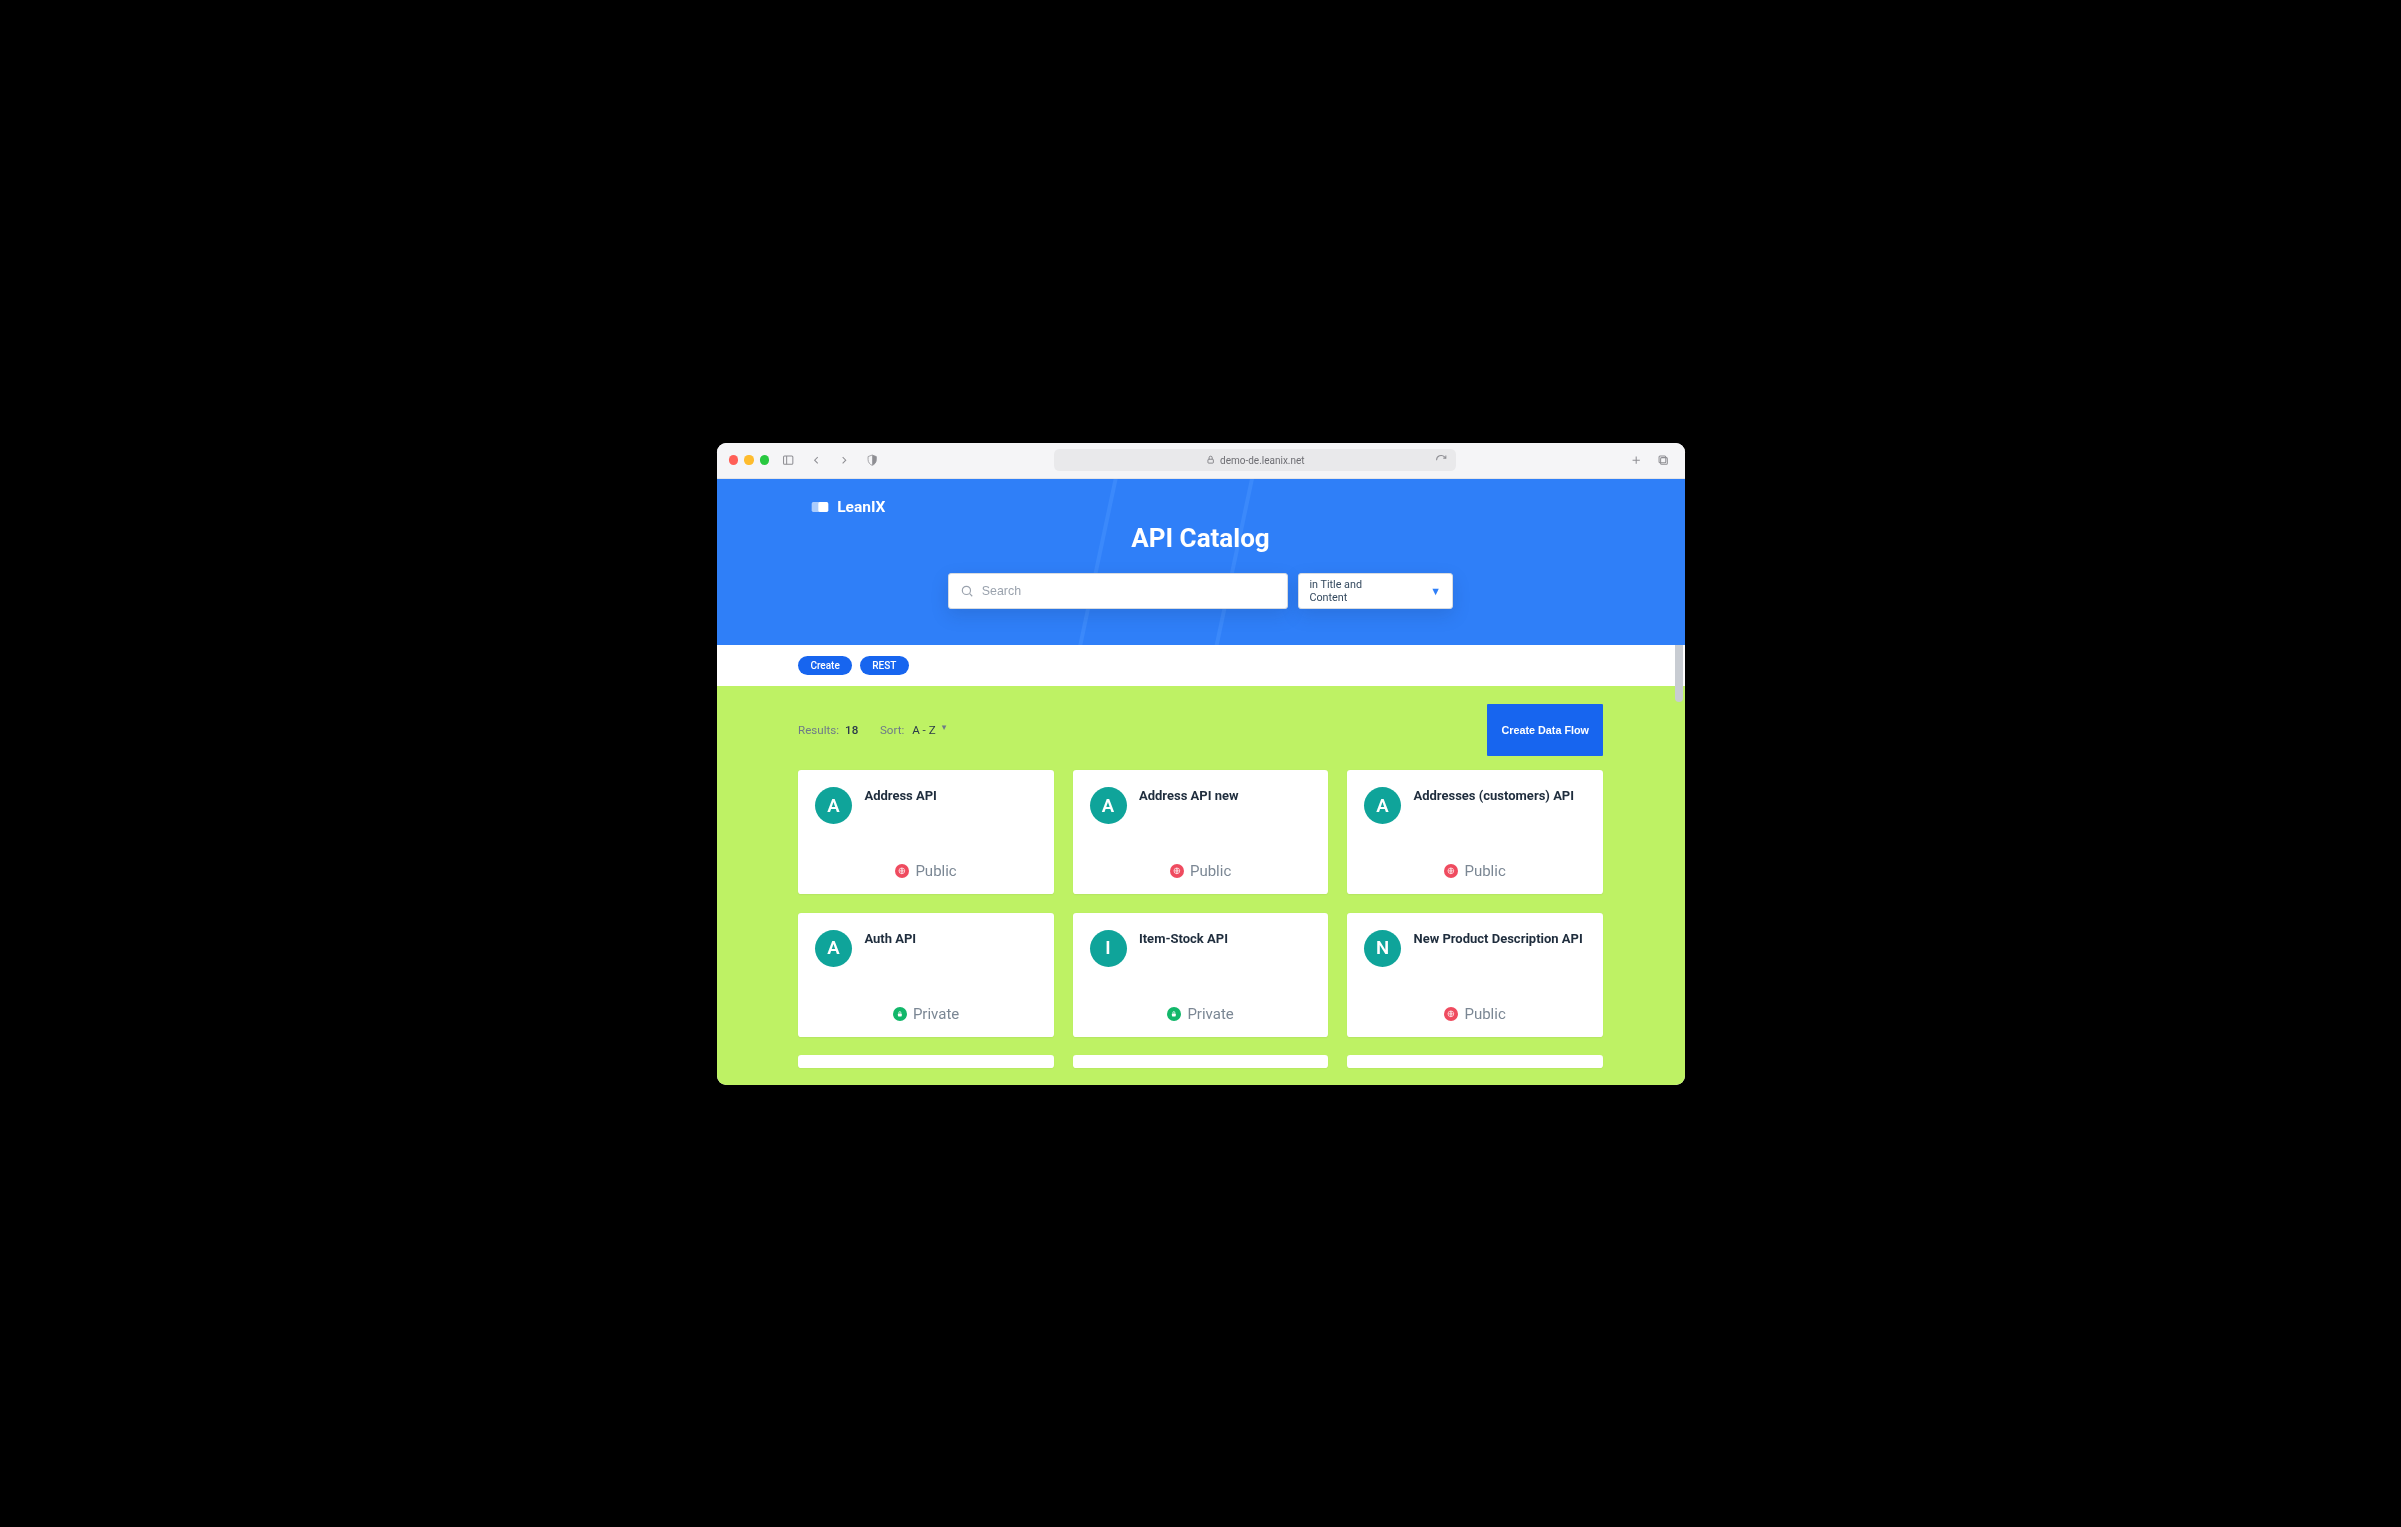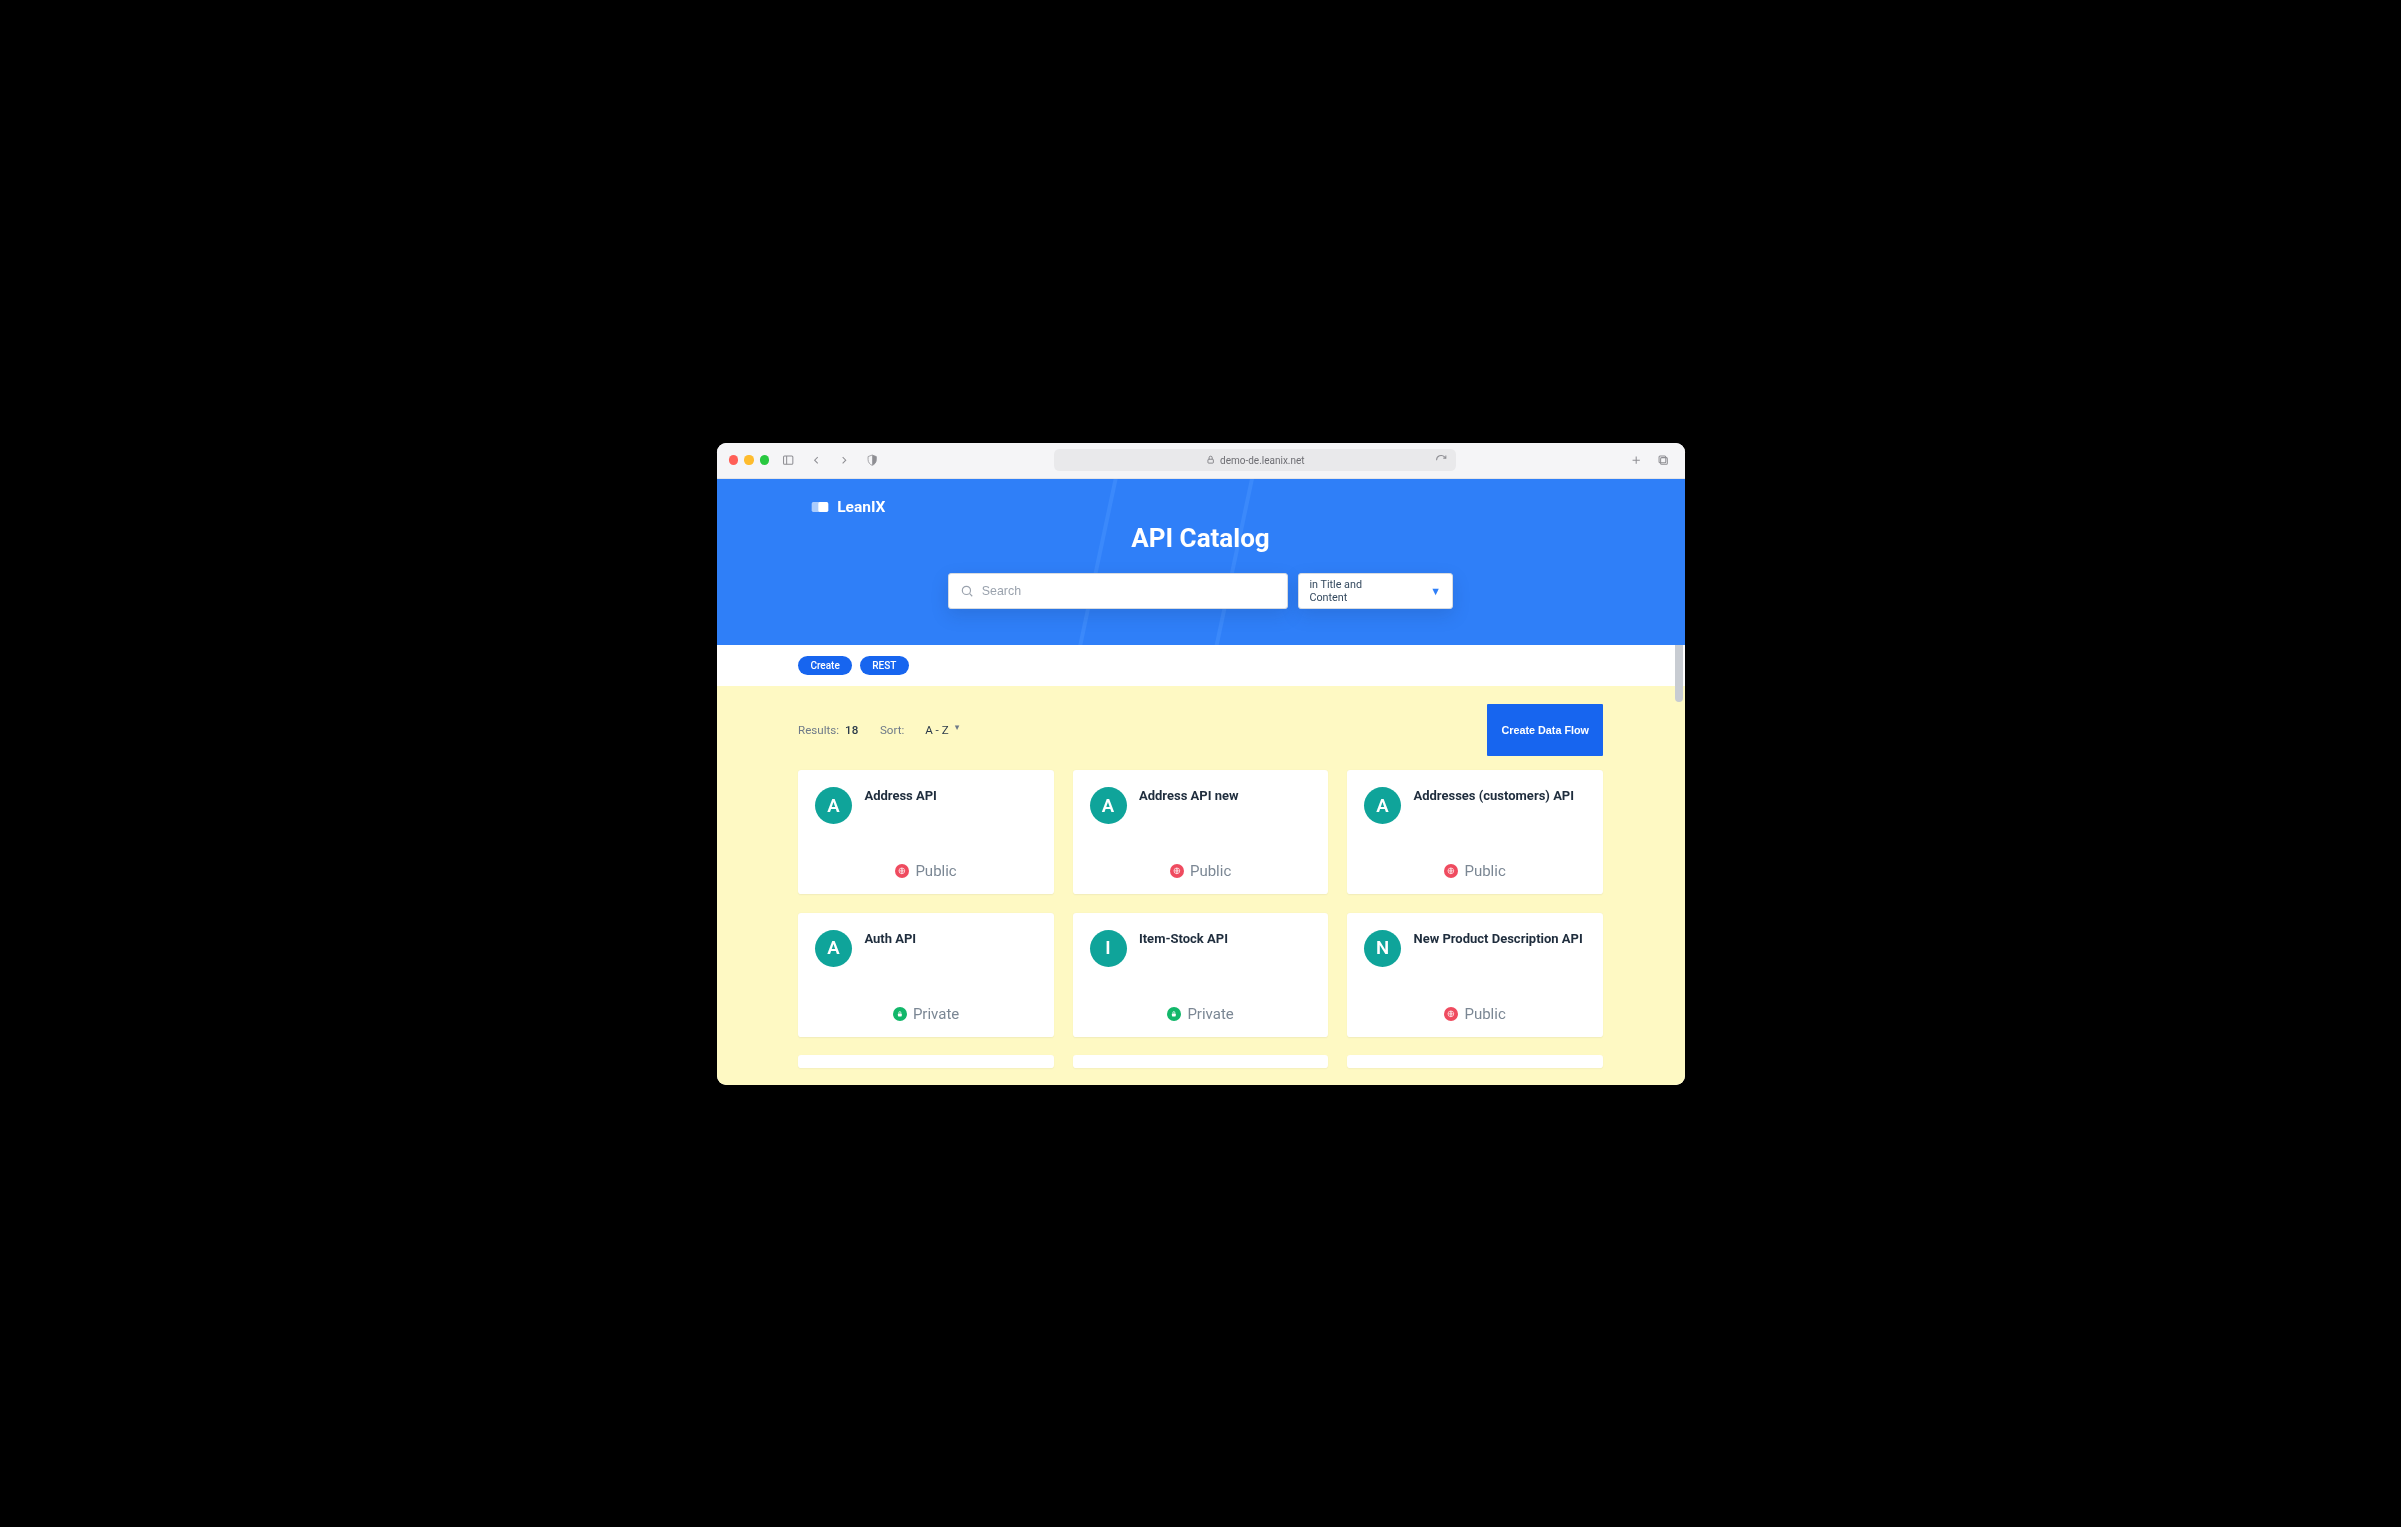--- a/index.html
+++ b/index.html
@@ -61,21 +61,21 @@
     font-size: 10px;
     position: relative;
   }
   .addr .refresh { position: absolute; right: 6.2px; }
   .shield-wrap { margin-right: 3.1px; display: flex; align-items: center; gap: 7.7px; }
   
   .page {
     flex: 1;
     overflow: hidden;
     position: relative;
-    background: #fef9c3;
+    background: #bef264;
   }
   .scroll {
     height: 100%;
     overflow-y: auto;
   }
   
   .hero {
     background: #2f7ff8;
     position: relative;
     overflow: hidden;
@@ -162,21 +162,21 @@
   }
   
   .toolbar {
     display: flex;
     align-items: center;
     justify-content: space-between;
     padding: 18.6px 0 14px;
   }
   .results-sort { display: flex; gap: 21.7px; color: #6e7a89; font-size: 11.6px; }
   .results-sort .count { color: #2b3a4a; font-weight: 500; margin-left: 3.1px; }
-  .sort-val { color: #2b3a4a; margin-left: 18px; display: inline-flex; gap: 4.6px; cursor: pointer; }
+  .sort-val { color: #2b3a4a; margin-left: 5px; display: inline-flex; gap: 4.6px; cursor: pointer; }
   .create-btn {
     background: #1765ef;
     color: #fff;
     border: none;
     border-radius: 1px;
     padding: 20px 14px;
     font-size: 10.8px;
     font-weight: 600;
     cursor: pointer;
   }

